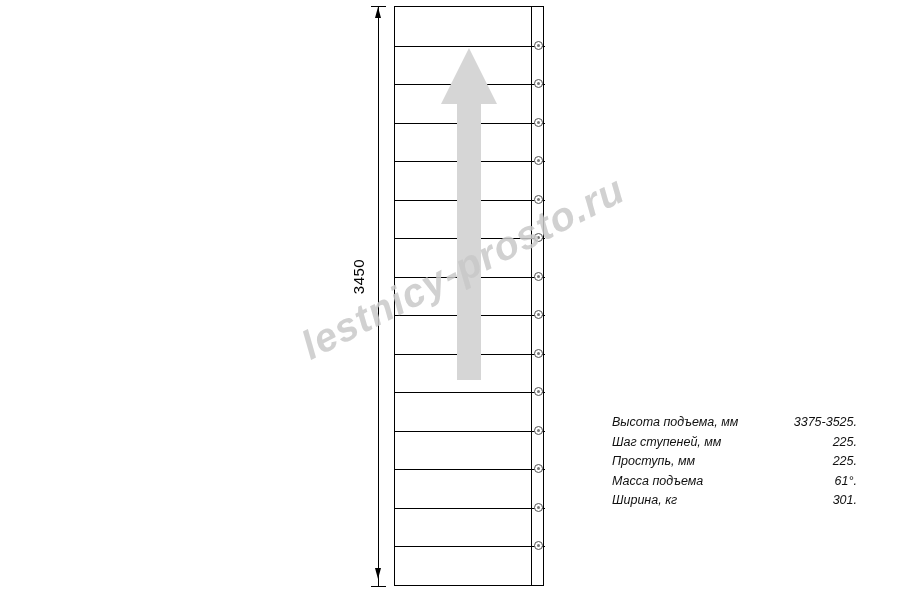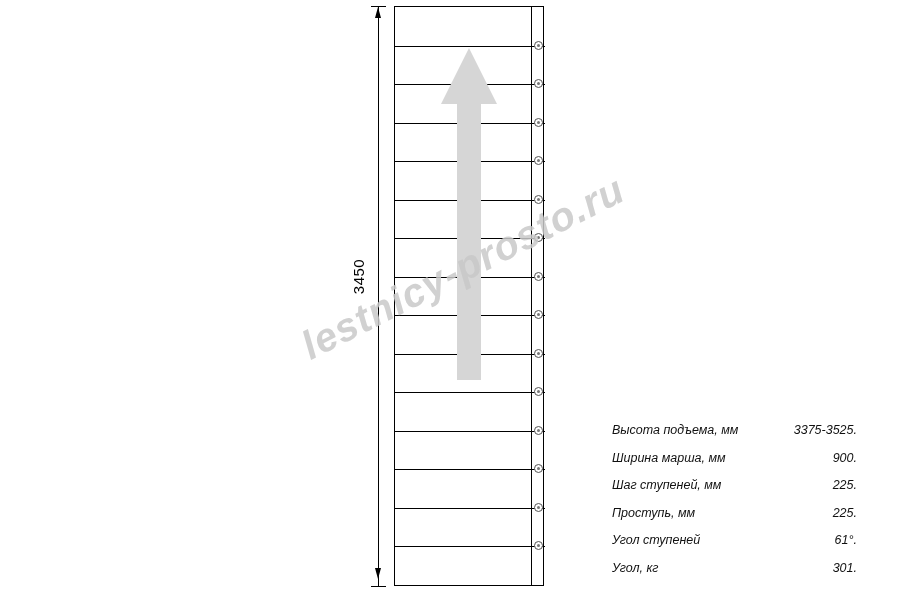--- a/index.html
+++ b/index.html
@@ -139,21 +139,21 @@
     font-size: 12.5px;
     color: #111111;
   }
   .spec-row {
     display: flex;
     justify-content: space-between;
     align-items: baseline;
     line-height: 19.5px;
     white-space: nowrap;
   }
-  .spec-row .k { text-align: left; margin-top: 8px; }
+  .spec-row .k { text-align: left; }
   .spec-row .v { }
 
   
   .watermark {
     position: absolute;
     left: 253px;
     top: 245px;
     width: 420px;
     text-align: center;
     font-size: 40px;
@@ -219,34 +219,30 @@
   <div class="dir-arrow-shaft"></div>
 
   <div class="watermark">lestnicy-prosto.ru</div>
 
   <div class="spec" id="spec-table">
       <div class="spec-row">
         <span class="k">Высота подъема, мм</span>
         <span class="v">3375-3525.</span>
       </div>
       <div class="spec-row">
-        <span class="k">Ширина марша, мм</span>
-        <span class="v">900.</span>
-      </div>
-      <div class="spec-row">
         <span class="k">Шаг ступеней, мм</span>
         <span class="v">225.</span>
       </div>
       <div class="spec-row">
         <span class="k">Проступь, мм</span>
         <span class="v">225.</span>
       </div>
       <div class="spec-row">
-        <span class="k">Угол ступеней</span>
+        <span class="k">Масса подъема</span>
         <span class="v">61°.</span>
       </div>
       <div class="spec-row">
-        <span class="k">Угол, кг</span>
+        <span class="k">Ширина, кг</span>
         <span class="v">301.</span>
       </div>
     </div>
 
 </div>
 
 </body></html>

